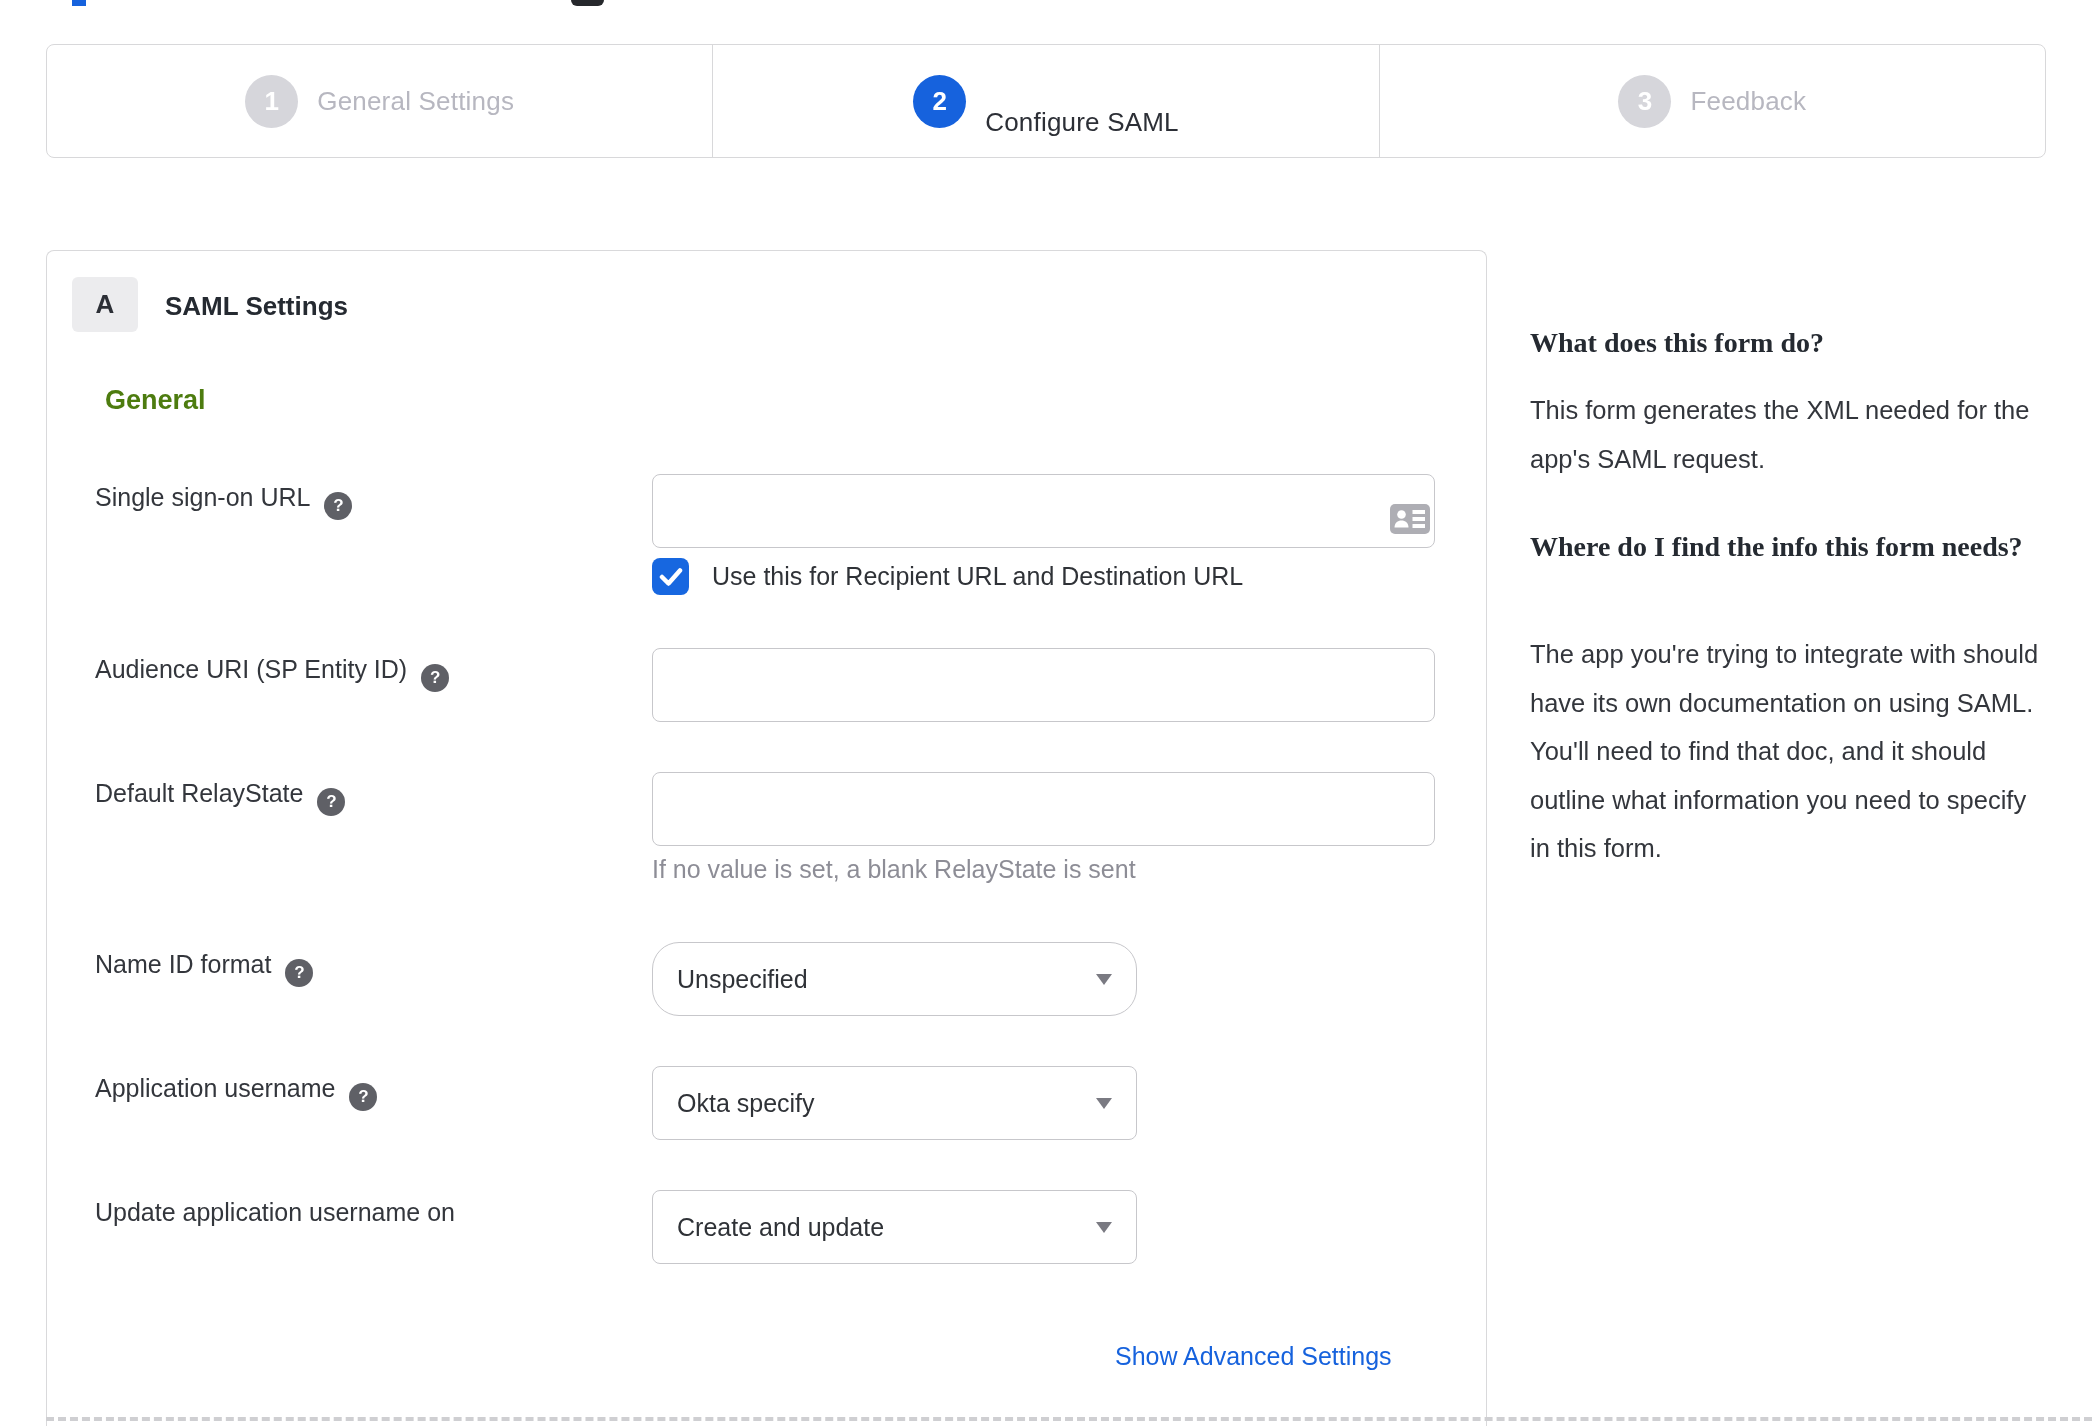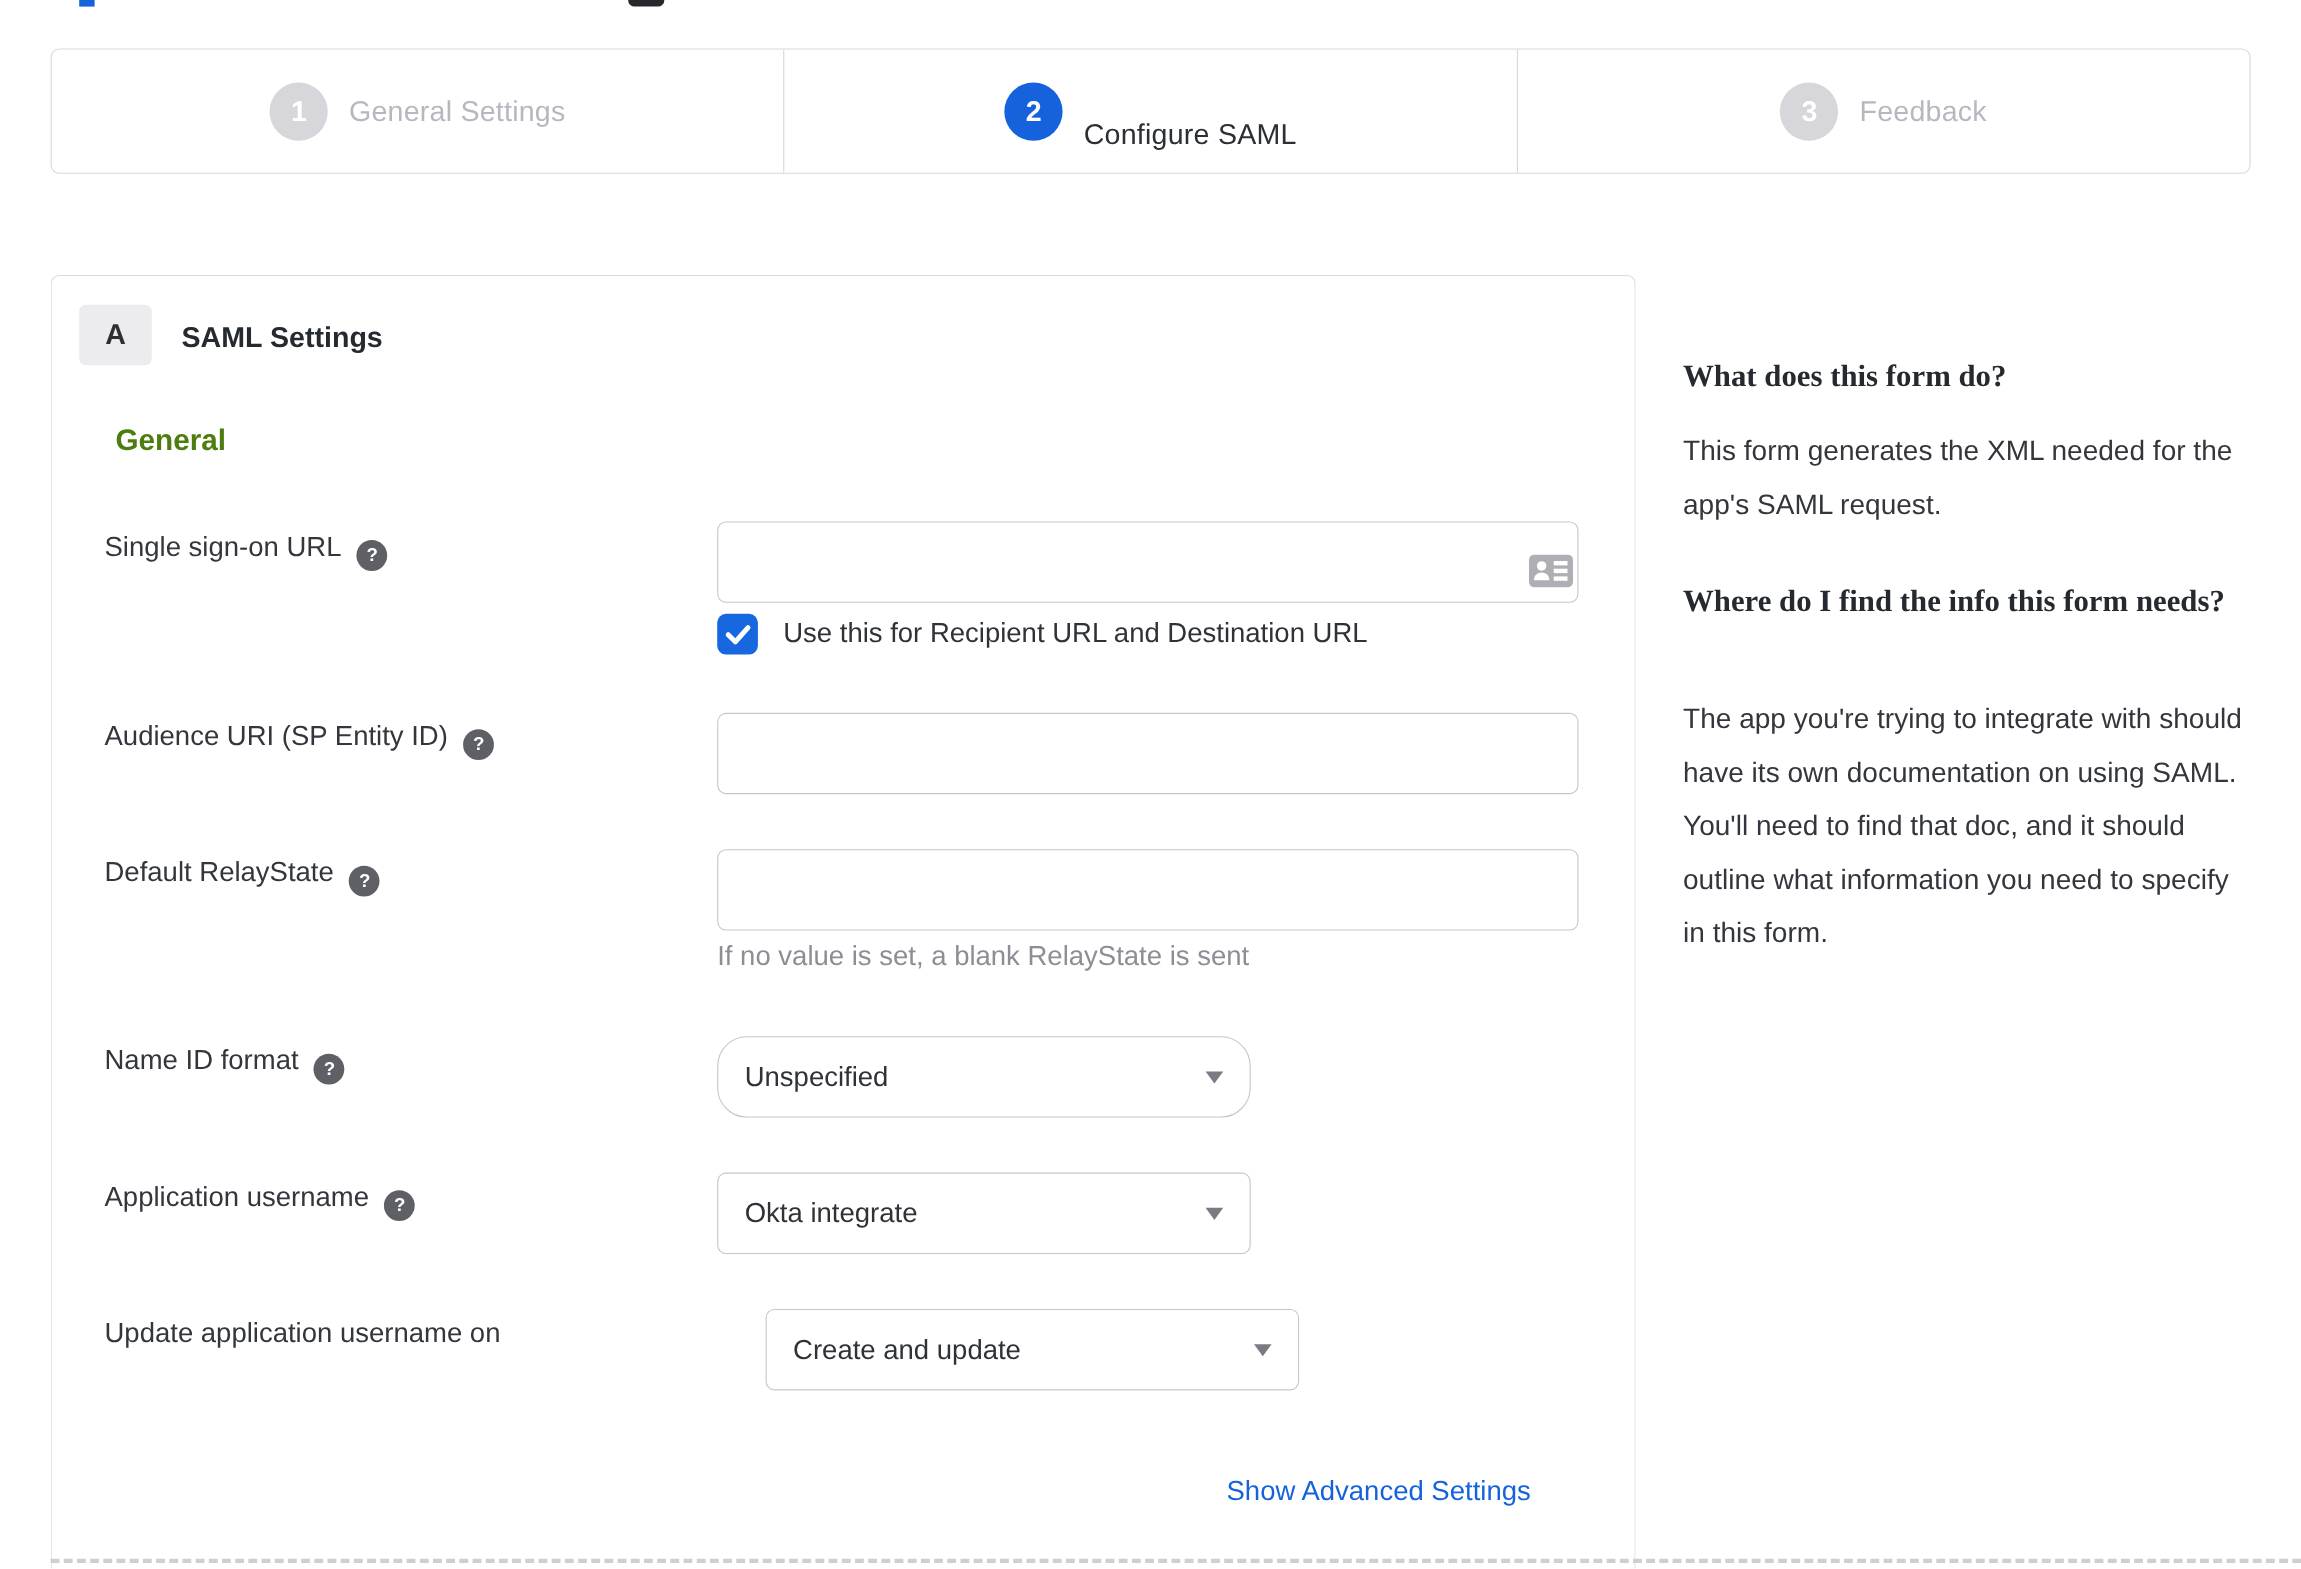--- a/index.html
+++ b/index.html
@@ -129,28 +129,28 @@
 </div>
 <div class="abs select" style="top:942px;border-radius:27px;">
   <span class="select-value">Unspecified</span>
   <span class="caret"></span>
 </div>
 
 <div class="abs field-label" style="top:1074px;">
   <span>Application username</span><span class="help-icon">?</span>
 </div>
 <div class="abs select" style="top:1066px;">
-  <span class="select-value">Okta integrate</span>
+  <span class="select-value">Okta specify</span>
   <span class="caret"></span>
 </div>
 
 <div class="abs field-label" style="top:1198px;">
   <span>Update application username on</span>
 </div>
-<div class="abs select" style="top:1190px;margin-left:44px;">
+<div class="abs select" style="top:1190px;">
   <span class="select-value">Create and update</span>
   <span class="caret"></span>
 </div>
 
 <div class="abs adv-link">Show Advanced Settings</div>
 
 <div class="abs dashed-divider"></div>
 
 <div class="help-h" style="top:322px;">What does this form do?</div>
 <div class="help-p" style="top:386px;">This form generates the XML needed for the app's SAML request.</div>

